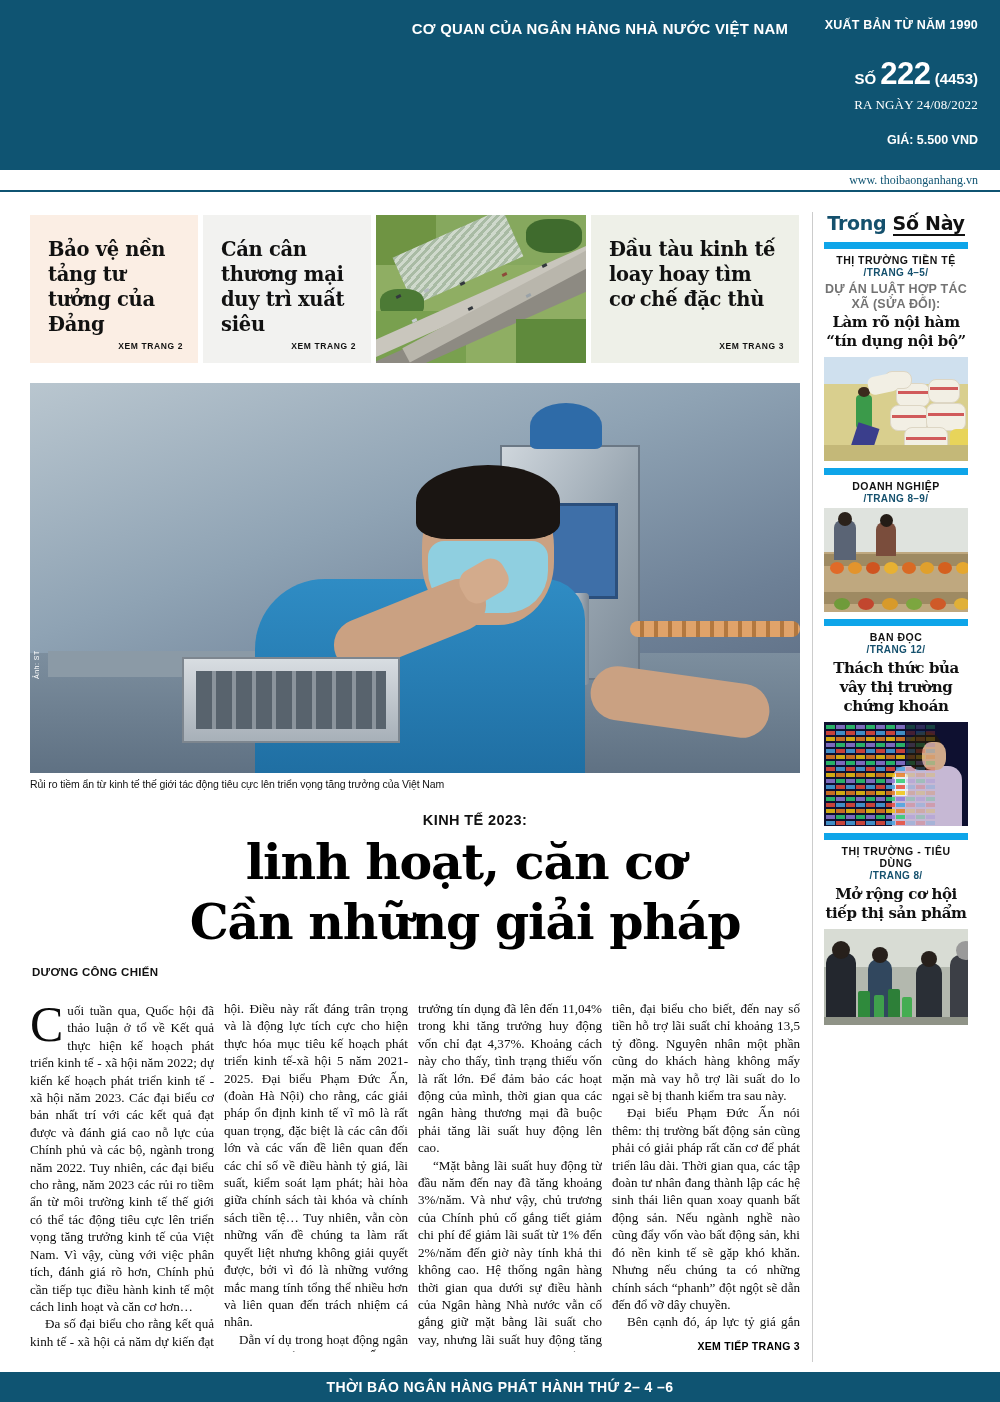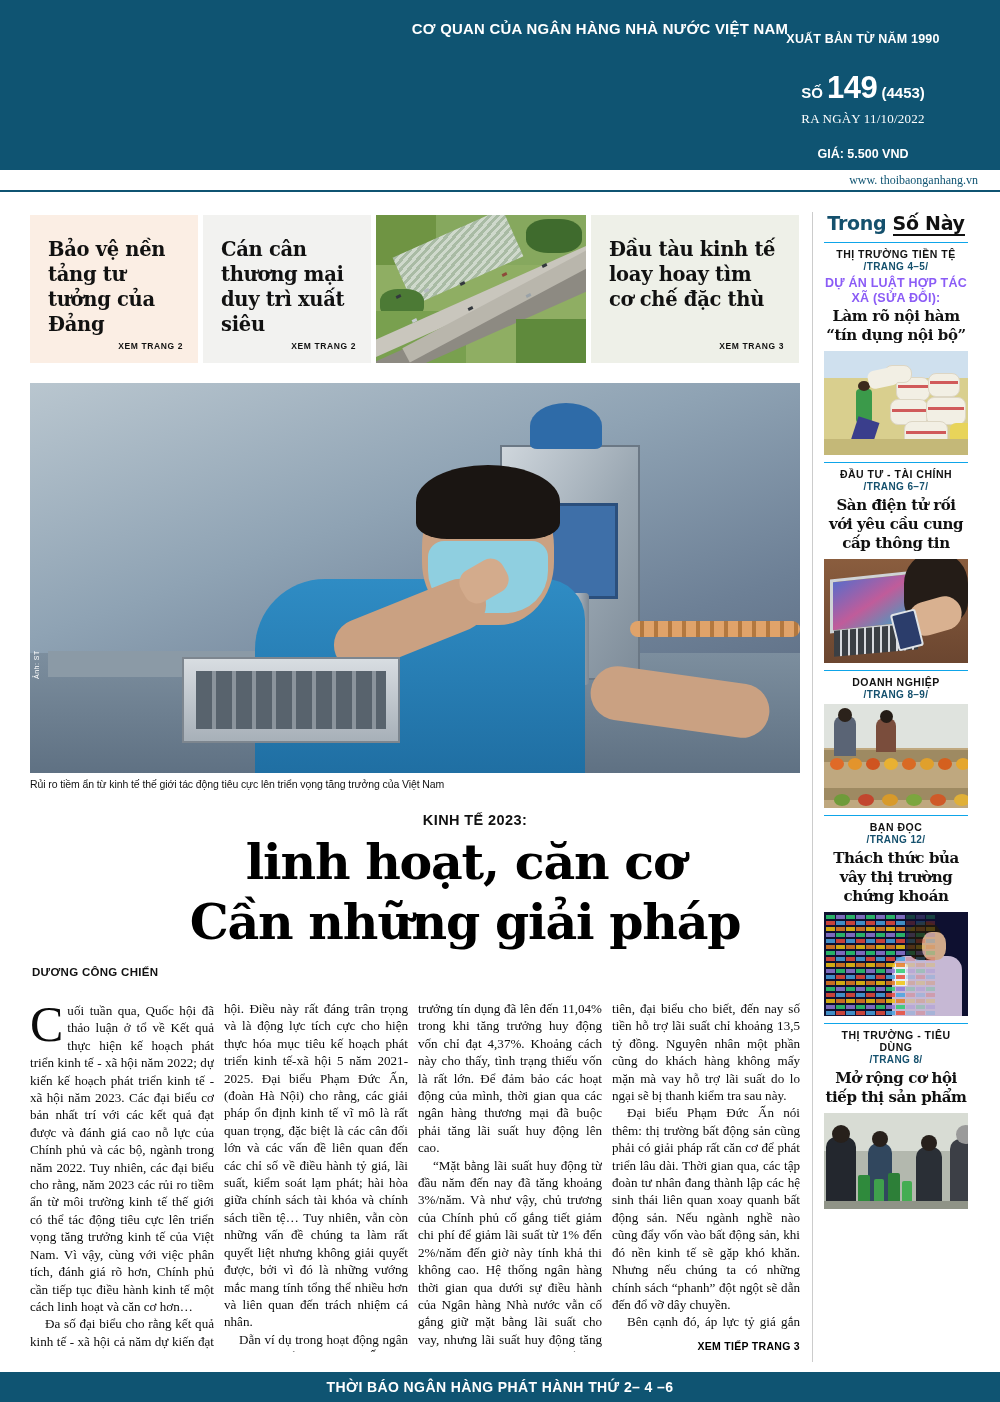--- a/index.html
+++ b/index.html
@@ -54,23 +54,22 @@
     font-size: 15.5px;
     font-weight: bold;
     letter-spacing: 0.3px;
     transform: scaleX(0.96);
   }
   .mast-right {
     position: absolute;
     right: 22px;
     top: 18px;
     width: 230px;
-    text-align: center;
+    text-align: right;
     color: #ffffff;
-    margin-top: 14px;
   }
   .mr-since {
     font-family: "Liberation Sans", sans-serif;
     font-size: 12.5px;
     font-weight: bold;
     letter-spacing: 0.2px;
   }
   .mr-issue {
     margin-top: 24px;
     font-family: "Liberation Sans", sans-serif;
@@ -375,21 +374,21 @@
     font-family: "DejaVu Sans", sans-serif;
     font-size: 19px;
     font-weight: bold;
     color: #14506d;
     letter-spacing: -0.3px;
     margin-bottom: 8px;
   }
   .sb-title .dark { color: #111111; border-bottom: 2px solid #111111; }
   .sb-sec { margin-bottom: 3px; }
   .sb-kicker {
-    border-top: 1px solid #0ea5e9;
+    border-top: 7px solid #0ea5e9;
     padding-top: 5px;
     text-align: center;
     font-family: "Liberation Sans", sans-serif;
     font-weight: bold;
     font-size: 10.5px;
     letter-spacing: 0.5px;
     color: #111111;
   }
   .sb-page {
     text-align: center;
@@ -400,21 +399,21 @@
     color: #14506d;
     margin-top: 1px;
     margin-bottom: 4px;
   }
   .sb-pre {
     text-align: center;
     font-family: "Liberation Sans", sans-serif;
     font-weight: bold;
     font-size: 12.5px;
     line-height: 15px;
-    color: #8b5cf6;
+    color: #737373;
     letter-spacing: 0.2px;
   }
   .sb-head {
     text-align: center;
     font-family: "DejaVu Serif", serif;
     font-weight: bold;
     font-size: 15px;
     line-height: 19px;
     color: #111111;
     letter-spacing: -0.4px;
@@ -533,24 +532,24 @@
 </style>
 </head>
 <body>
 
 <div class="masthead">
   <div class="mast-center">CƠ QUAN CỦA NGÂN HÀNG NHÀ NƯỚC VIỆT NAM</div>
   <div class="mast-right">
     <div class="mr-since">XUẤT BẢN TỪ NĂM 1990</div>
     <div class="mr-issue">
       <span>SỐ</span>
-      <span class="num">149</span>
+      <span class="num">222</span>
       <span class="sub">(4453)</span>
     </div>
-    <div class="mr-date">RA NGÀY 11/10/2022</div>
+    <div class="mr-date">RA NGÀY 24/08/2022</div>
     <div class="mr-price">GIÁ: 5.500 VND</div>
   </div>
 </div>
 <div class="urlbar">
   <span class="mast-url">www. thoibaonganhang.vn</span>
 </div>
 
 <div class="teasers">
 
   <div class="teaser t1">
@@ -677,32 +676,20 @@
       <div class="bagstripe" style="left:82px;top:80px;width:40px;"></div>
       <div style="position:absolute;left:126px;top:72px;width:28px;height:24px;background:#e8d45a;border-radius:6px;"></div>
       <div class="worker-body"></div>
       <div class="worker-leg"></div>
       <div style="position:absolute;left:34px;top:30px;width:12px;height:10px;background:#3b2a1d;border-radius:50%;"></div>
       <div style="position:absolute;left:44px;top:18px;width:30px;height:18px;background:#f2efe4;border-radius:6px;transform:rotate(-12deg);"></div>
       <div style="position:absolute;left:0;top:88px;width:100%;height:16px;background:#c4b878;"></div>
     </div>
   </div>
 
-  <div class="sb-sec">
-    <div class="sb-kicker">ĐẦU TƯ - TÀI CHÍNH</div>
-    <div class="sb-page">/TRANG 6–7/</div>
-    <div class="sb-head">Sàn điện tử rối với yêu cầu cung cấp thông tin</div>
-    <div class="sb-photo ph-lap">
-      <div class="screen"></div>
-      <div class="kb"></div>
-      <div class="head"></div>
-      <div class="hand"></div>
-      <div class="phone"></div>
-    </div>
-  </div>
 
   <div class="sb-sec">
     <div class="sb-kicker">DOANH NGHIỆP</div>
     <div class="sb-page">/TRANG 8–9/</div>
     <div class="sb-photo ph-market">
       <div class="shelf" style="top:46px;"></div>
       <div class="shelf" style="top:84px;"></div>
       <div class="person" style="left:10px;top:12px;width:22px;height:40px;background:#5a6475;"></div>
       <div style="position:absolute;left:14px;top:4px;width:14px;height:14px;background:#2b221b;border-radius:50%;"></div>
       <div class="person" style="left:52px;top:14px;width:20px;height:34px;background:#7a4d3c;"></div>

